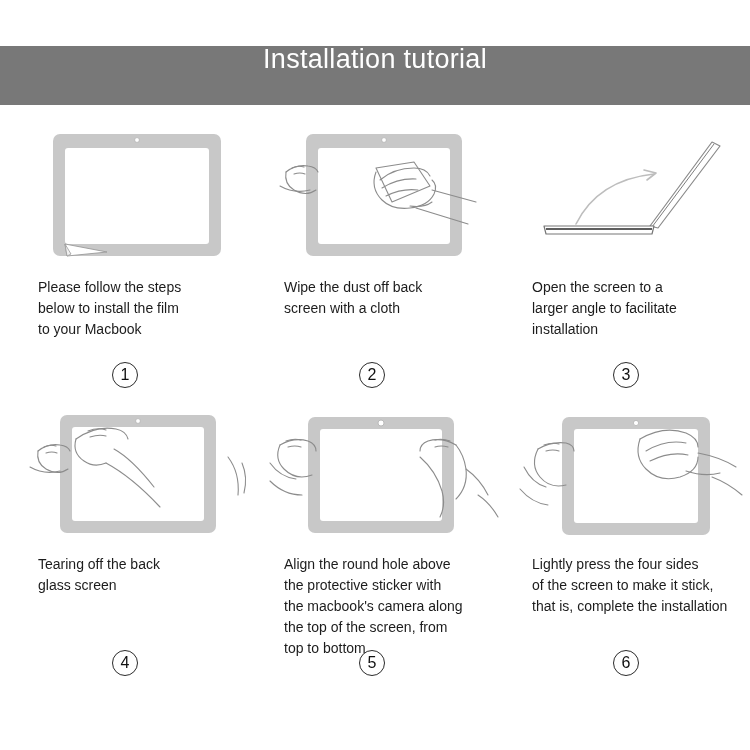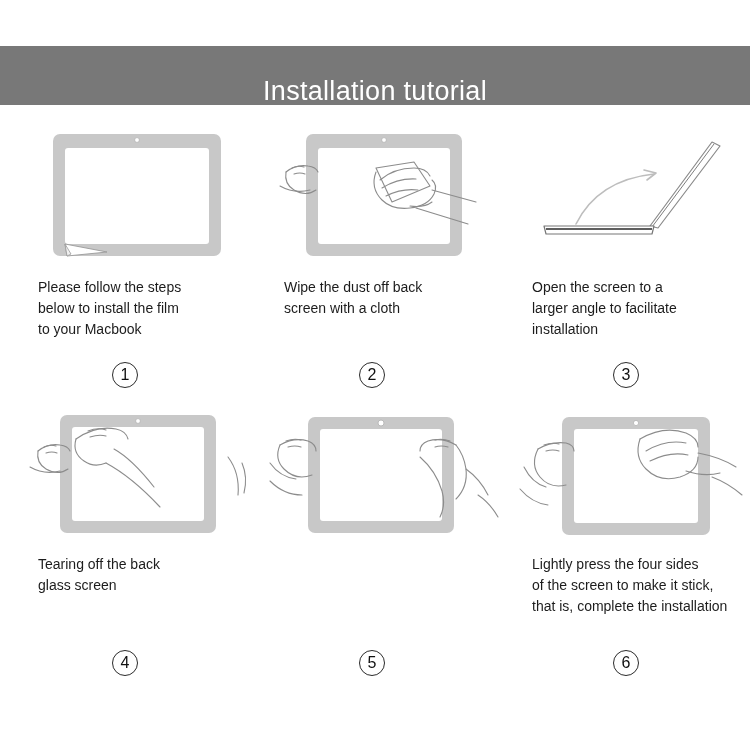--- a/index.html
+++ b/index.html
@@ -17,21 +17,21 @@
 
   
   .banner {
     position: absolute;
     left: 0;
     top: 46px;
     width: 750px;
     height: 59px;
     background: #787878;
     display: flex;
-    align-items: flex-end;
+    align-items: flex-start;
     justify-content: center;
     box-sizing: border-box;
   }
   .banner-title {
     color: #ffffff;
     font-size: 27px;
     font-weight: 400;
     letter-spacing: 0.3px;
     line-height: 1;
   }
@@ -219,20 +219,25 @@
           <path d="M186 40 q-14 -8 -28 -4 q-8 3 -8 10"></path>
           <path d="M180 36 q-8 -3 -15 -1"></path>
           <path d="M178 42 q-7 -2 -13 0"></path>
           <path d="M186 40 q8 10 10 24 q2 18 -10 30"></path>
           <path d="M150 52 q16 14 22 34 q4 14 -2 26"></path>
           <path d="M196 64 q14 10 22 26"></path>
           <path d="M208 90 q12 8 20 22"></path>
         </g>
       </svg>
     </div>
+    <p class="caption">Align the round hole above
+the protective sticker with
+the macbook's camera along
+the top of the screen, from
+top to bottom</p>
     <div class="numwrap">
       <div class="num-circle">5</div>
     </div>
   </div>
 
   <div class="step row2 step-col3">
     <div class="art">
       <svg width="235" height="135" viewBox="0 0 235 135">
         <rect x="42" y="12" width="148" height="118" rx="7" fill="#c8c8c8"></rect>
         <rect x="54" y="24" width="124" height="94" rx="3" fill="#ffffff"></rect>

